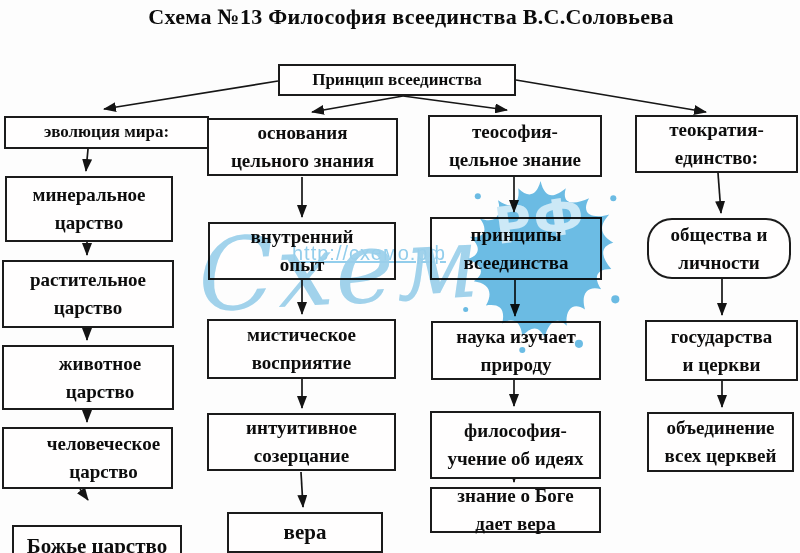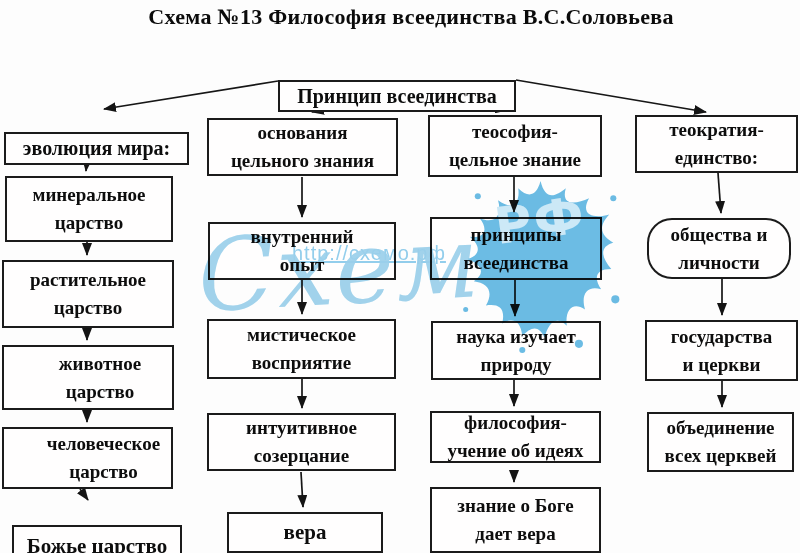--- a/index.html
+++ b/index.html
@@ -13,21 +13,21 @@
     color:#0b0b0b;letter-spacing:.3px;padding-left:26px;
   }
   .arrows{position:absolute;left:0;top:0;z-index:1;}
   .node{
     position:absolute;z-index:2;box-sizing:border-box;
     border:2px solid #1b1b1b;background:#fffefe;
     display:flex;align-items:center;justify-content:center;
     text-align:center;white-space:pre-line;
     font:bold 19px/1.45 "Liberation Serif",serif;color:#0d0d0d;
   }
-  .node.big{font-size:20px;margin-top:16px;}
+  .node.big{font-size:17px;}
   .node.single{font-size:21px;line-height:1.1;}
   .watermark{
     position:absolute;left:0;top:0;width:800px;height:553px;z-index:3;
     mix-blend-mode:multiply;pointer-events:none;
   }
   .wm-url{
     position:absolute;left:292px;top:241px;
     font:400 20px/1.2 "Liberation Sans",sans-serif;
     color:#93cfed;text-decoration:underline;letter-spacing:1px;
   }
@@ -75,21 +75,21 @@
       <line x1="514" y1="473" x2="514" y2="482" marker-end="url(#ah)"></line>
 
       <line x1="718" y1="173" x2="721" y2="213" marker-end="url(#ah)"></line>
       <line x1="722" y1="279" x2="722" y2="315" marker-end="url(#ah)"></line>
       <line x1="722" y1="381" x2="722" y2="407" marker-end="url(#ah)"></line>
     </g>
   </svg>
 
   <div class="node big" style="left:278px;top:64px;width:238px;height:32px;">Принцип всеединства</div>
 
-  <div class="node big" style="left:4px;top:116px;width:185px;height:33px;">эволюция мира:</div>
+  <div class="node big" style="left:4px;top:116px;width:205px;height:33px;">эволюция мира:</div>
   <div class="node" style="left:5px;top:176px;width:168px;height:66px;">минеральное
 царство</div>
   <div class="node" style="left:2px;top:260px;width:172px;height:68px;">растительное
 царство</div>
   <div class="node" style="left:2px;top:345px;width:172px;height:65px;padding-left:24px;">животное
 царство</div>
   <div class="node" style="left:2px;top:427px;width:171px;height:62px;padding-left:32px;">человеческое
 царство</div>
   <div class="node single" style="left:12px;top:505px;width:170px;height:43px;margin-top:20px;">Божье царство</div>
 
@@ -102,23 +102,23 @@
   <div class="node" style="left:207px;top:413px;width:189px;height:58px;">интуитивное
 созерцание</div>
   <div class="node single" style="left:227px;top:512px;width:156px;height:41px;">вера</div>
 
   <div class="node" style="left:428px;top:115px;width:174px;height:62px;">теософия-
 цельное знание</div>
   <div class="node" style="left:430px;top:217px;width:172px;height:63px;">принципы
 всеединства</div>
   <div class="node" style="left:431px;top:321px;width:170px;height:59px;">наука изучает
 природу</div>
-  <div class="node" style="left:430px;top:411px;width:171px;height:52px;">философия-
+  <div class="node" style="left:430px;top:411px;width:171px;height:68px;">философия-
 учение об идеях</div>
-  <div class="node" style="left:430px;top:487px;width:171px;height:66px;">знание о Боге
+  <div class="node" style="left:430px;top:487px;width:171px;height:46px;">знание о Боге
 дает вера</div>
 
   <div class="node" style="left:635px;top:115px;width:163px;height:58px;">теократия-
 единство:</div>
   <div class="node" style="left:647px;top:218px;width:144px;height:61px;border-radius:25px;">общества и
 личности</div>
   <div class="node" style="left:645px;top:320px;width:153px;height:61px;">государства
 и церкви</div>
   <div class="node" style="left:647px;top:412px;width:147px;height:60px;">объединение
 всех церквей</div>

